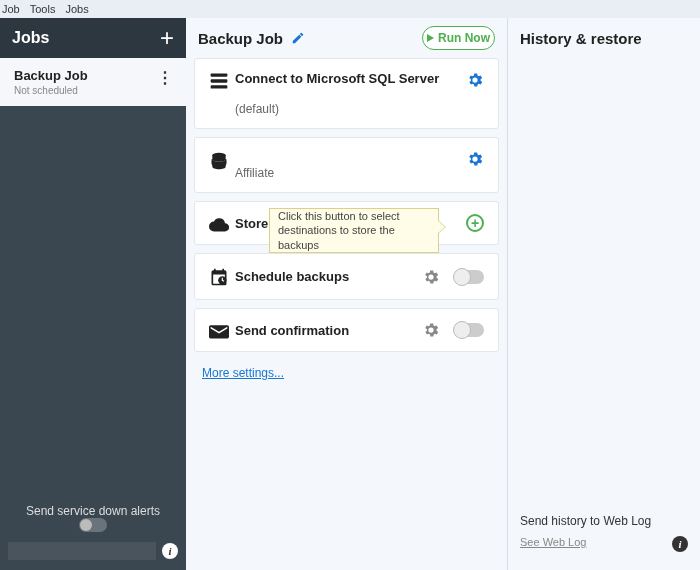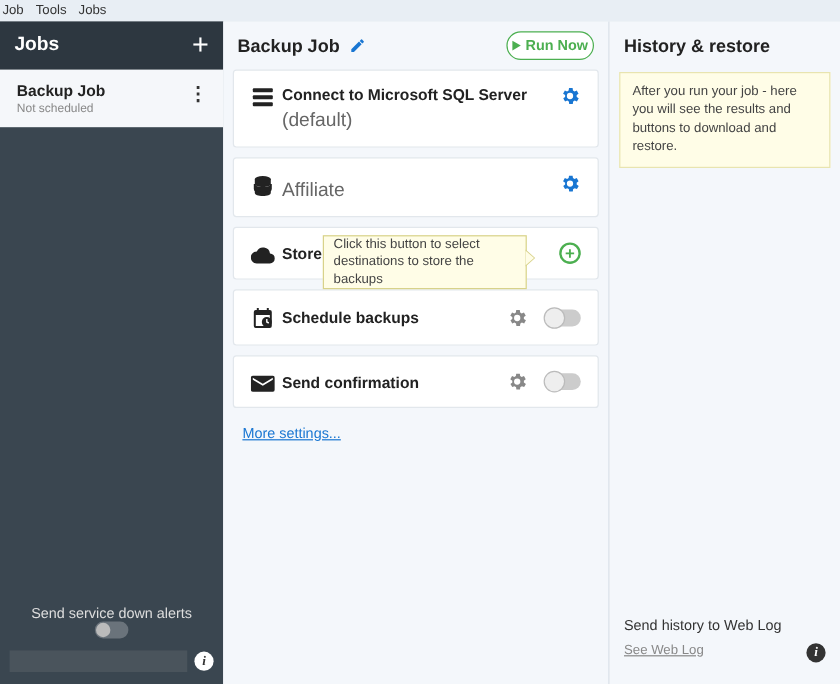--- a/index.html
+++ b/index.html
@@ -33,21 +33,21 @@
 .center-head { height: 40px; display: flex; align-items: center; justify-content: space-between; padding: 0 4px; }
 .center-head h2 { font-size: 15px; font-weight: bold; color: #222; display: flex; align-items: center; gap: 8px; }
 .pencil { color: #1976d2; font-size: 14px; }
 .run-btn { border: 1.5px solid #4caf50; color: #4caf50; background: #fff; border-radius: 14px; padding: 4px 4px; font-size: 12px; font-weight: bold; display: flex; align-items: center; gap: 4px; cursor: pointer; }
 .run-btn .tri { width: 0; height: 0; border-left: 7px solid #4caf50; border-top: 4px solid transparent; border-bottom: 4px solid transparent; }
 
 .step { background: #fff; border: 1px solid #e2e7ec; border-radius: 3px; padding: 12px 14px; margin-bottom: 8px; display: flex; align-items: flex-start; gap: 6px; position: relative; }
 .step-ic { width: 20px; color: #222; flex-shrink: 0; margin-top:1px; }
 .step-body { flex: 1; }
 .step-title { font-size: 13px; font-weight: 600; color: #222; }
-.step-sub { font-size: 16px; color: #666; margin-top: 6px; }
+.step-sub { font-size: 12px; color: #666; margin-top: 16px; }
 .step-gear { color: #1976d2; flex-shrink: 0; }
 .step-gear.grey { color: #888; }
 .step-add { width: 18px; height: 18px; border: 2px solid #4caf50; border-radius: 50%; color: #4caf50; display: flex; align-items: center; justify-content: center; font-size: 14px; font-weight: bold; flex-shrink: 0; }
 .step .toggle2 { width: 30px; height: 14px; background: #ccc; border-radius: 8px; position: relative; margin-left: 8px; flex-shrink:0; }
 .step .toggle2::after { content:""; position:absolute; width:16px; height:16px; background:#eee; border:1px solid #bbb; border-radius:50%; top:-2px; left:-1px; }
 
 .tooltip { position: absolute; background: #fffde7; border: 1px solid #d8d28a; font-size: 11px; color: #444; padding: 0 8px; width: 170px; left: 74px; top: 6px; line-height: 1.3; z-index: 5; }
 .tooltip::after { content:""; position:absolute; right:-7px; top:12px; width:0; height:0; border-left:7px solid #fffde7; border-top:6px solid transparent; border-bottom:6px solid transparent; }
 .tooltip::before { content:""; position:absolute; right:-8px; top:11px; width:0; height:0; border-left:8px solid #d8d28a; border-top:7px solid transparent; border-bottom:7px solid transparent; }
 
@@ -206,21 +206,20 @@
       <div class="toggle2"></div>
     </div>
 
     <a class="more-link">More settings...</a>
   </div>
 
   <div class="right">
     <div class="right-head">
       <h2>History &amp; restore</h2>
     </div>
-    <div class="note">After you run your job - here you will see the results and buttons to download and restore.</div>
     <div class="right-spacer"></div>
     <div class="right-foot">
       <div class="rfoot-row">
         <span>Send history to Web Log</span>
         <div class="toggle2" style="margin-left:0;"></div>
       </div>
       <div class="rfoot-row">
         <a class="weblog">See Web Log</a>
         <div class="info-dark">i</div>
       </div>

